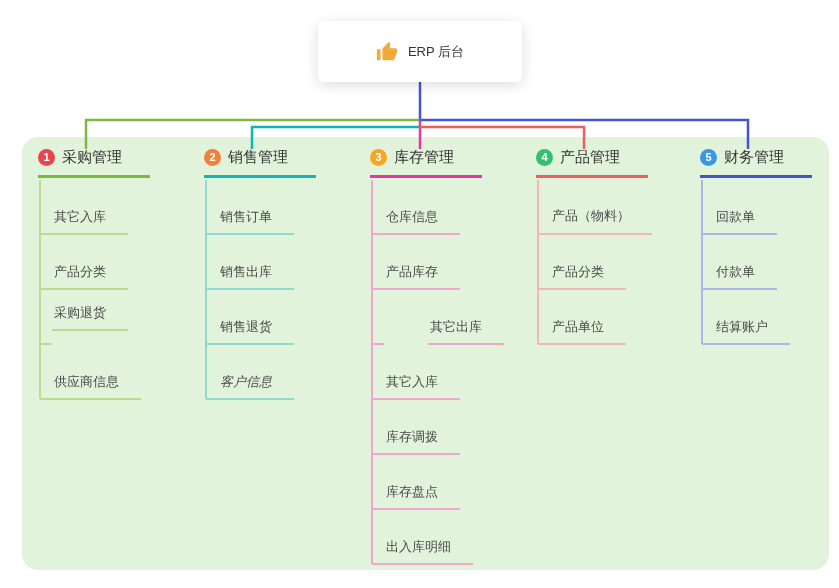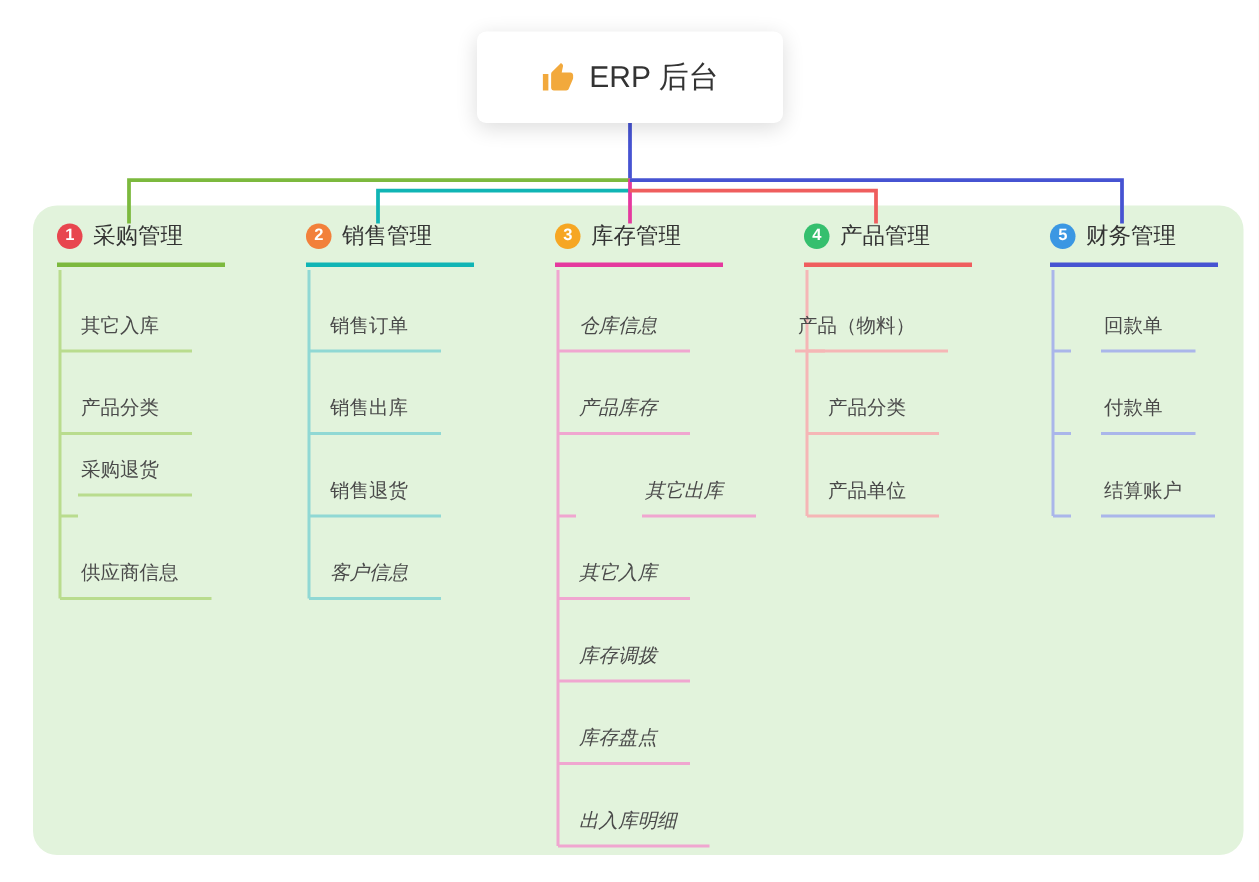--- a/index.html
+++ b/index.html
@@ -8,41 +8,41 @@
 
   .panel{position:absolute;left:22px;top:137px;width:807px;height:433px;
          background:#e2f3dc;border-radius:16px;}
 
   .connectors{position:absolute;left:0;top:0;pointer-events:none;}
 
   .root-node{position:absolute;left:318px;top:21px;width:204px;height:61px;
              background:#ffffff;border-radius:6px;
              box-shadow:0 3px 14px rgba(0,0,0,0.14);
              display:flex;align-items:center;justify-content:center;gap:10px;
-             font-size:20px;color:#333;}
+             font-size:13px;color:#333;}
   .root-node .thumb{width:22px;height:22px;display:block;}
 
   .branch{position:absolute;top:148px;width:112px;display:flex;align-items:center;gap:7px;
           padding-bottom:8px;border-bottom:3px solid #999;font-size:15px;color:#333;
           white-space:nowrap;}
   .badge{width:17px;height:17px;border-radius:50%;flex:0 0 17px;
          display:flex;align-items:center;justify-content:center;
          color:#fff;font-size:11px;font-weight:bold;line-height:1;}
 
   .child{position:absolute;font-size:13px;line-height:18px;color:#4a4a4a;
          padding:0 22px 7px 2px;border-bottom:2px solid #ccc;white-space:nowrap;}
 
   
   .u1{border-bottom-color:#7cb93e;} .u2{border-bottom-color:#10b5b5;}
   .u3{border-bottom-color:#e5399e;} .u4{border-bottom-color:#ef5e5e;}
   .u5{border-bottom-color:#4653d2;}
   
   .ch1{border-bottom-color:#b9dc8e;} .ch2{border-bottom-color:#90d8d4;}
-  .ch3{border-bottom-color:#f0a6d0;font-style:italic;} .ch4{border-bottom-color:#f5b6b6;}
-  .ch5{border-bottom-color:#aab6ea;margin-left:20px;}
+  .ch3{border-bottom-color:#f0a6d0;} .ch4{border-bottom-color:#f5b6b6;}
+  .ch5{border-bottom-color:#aab6ea;}
   
   .bg1{background:#e8464f;} .bg2{background:#f2803b;} .bg3{background:#f6a623;}
   .bg4{background:#35bf6e;} .bg5{background:#3b97e3;}
 </style>
 </head>
 <body>
 
 <div class="stage">
 
   <div class="panel"></div>
@@ -102,21 +102,21 @@
   <div class="child ch3" style="left:384px;top:318px;margin-left:44px;">其它出库</div>
   <div class="child ch3" style="left:384px;top:373px;">其它入库</div>
   <div class="child ch3" style="left:384px;top:428px;">库存调拨</div>
   <div class="child ch3" style="left:384px;top:483px;">库存盘点</div>
   <div class="child ch3" style="left:384px;top:538px;">出入库明细</div>
 
   <div class="branch u4" style="left:536px;">
     <span class="badge bg4">4</span>
     <span>产品管理</span>
   </div>
-  <div class="child ch4" style="left:530px;top:208px;">产品（物料）</div>
+  <div class="child ch4" style="left:550px;top:208px;font-family:Liberation Mono, monospace;">产品（物料）</div>
   <div class="child ch4" style="left:550px;top:263px;">产品分类</div>
   <div class="child ch4" style="left:550px;top:318px;">产品单位</div>
 
   <div class="branch u5" style="left:700px;">
     <span class="badge bg5">5</span>
     <span>财务管理</span>
   </div>
   <div class="child ch5" style="left:714px;top:208px;">回款单</div>
   <div class="child ch5" style="left:714px;top:263px;">付款单</div>
   <div class="child ch5" style="left:714px;top:318px;">结算账户</div>

